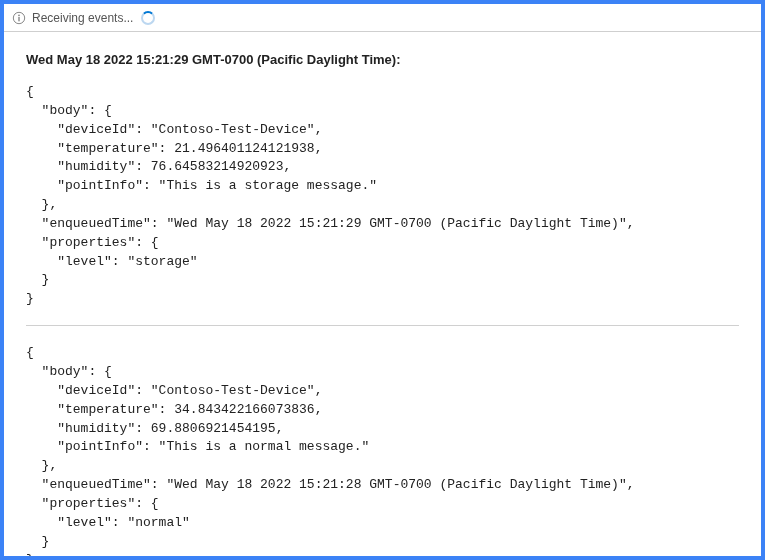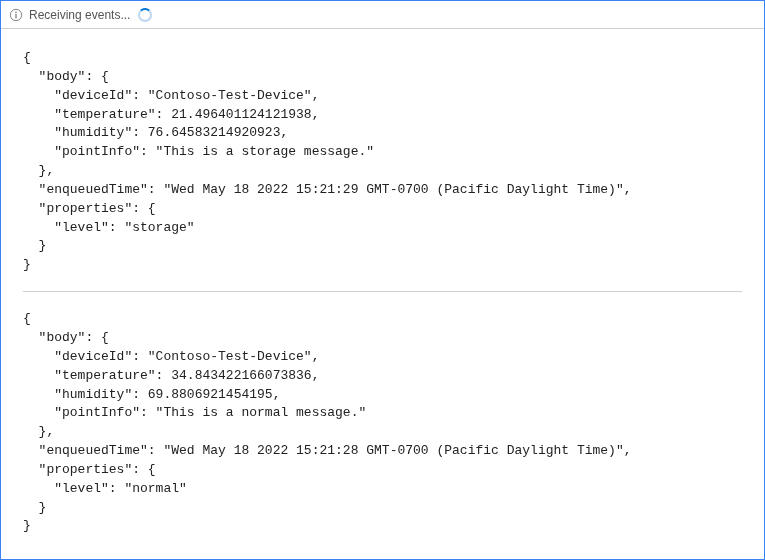--- a/index.html
+++ b/index.html
@@ -6,21 +6,21 @@
   html, body {
     margin: 0; padding: 0;
     width: 765px; height: 560px;
     font-family: "Segoe UI", Arial, sans-serif;
     background: #ffffff;
     color: #323130;
     overflow: hidden;
   }
   .window {
     width: 765px; height: 560px;
-    border: 1px solid #3b82f6;
+    border: 4px solid #3b82f6;
     display: flex; flex-direction: column;
     background: #fff;
   }
   .statusbar {
     height: 28px;
     display: flex; align-items: center;
     padding: 0 8px;
     font-size: 12px;
     color: #555;
     border-bottom: 1px solid #cfcfcf;
@@ -84,20 +84,21 @@
       </svg>
     </span>
     <span>Receiving events...</span>
     <span class="spinner"></span>
   </div>
 
   <div class="content-wrap">
     <div class="content">
 
       <div class="event-block">
+        <div class="event-header">Wed May 18 2022 15:21:29 GMT-0700 (Pacific Daylight Time):</div>
         <pre class="event-body">{
   "body": {
     "deviceId": "Contoso-Test-Device",
     "temperature": 21.496401124121938,
     "humidity": 76.64583214920923,
     "pointInfo": "This is a storage message."
   },
   "enqueuedTime": "Wed May 18 2022 15:21:29 GMT-0700 (Pacific Daylight Time)",
   "properties": {
     "level": "storage"

